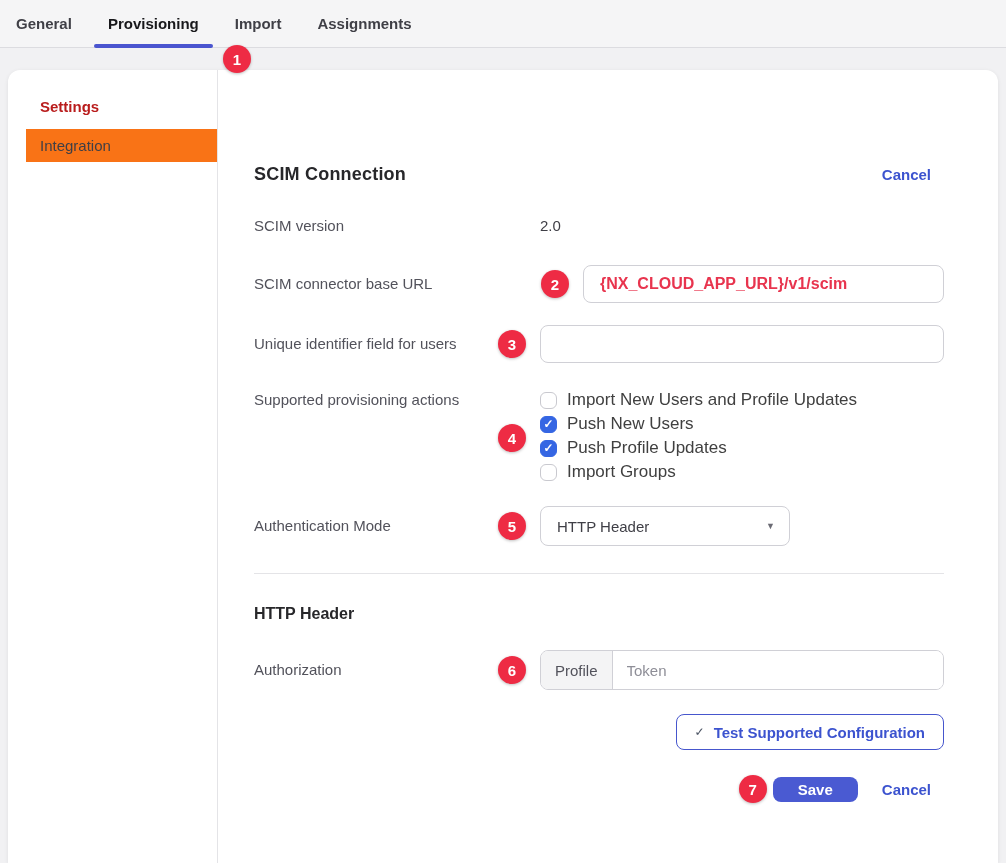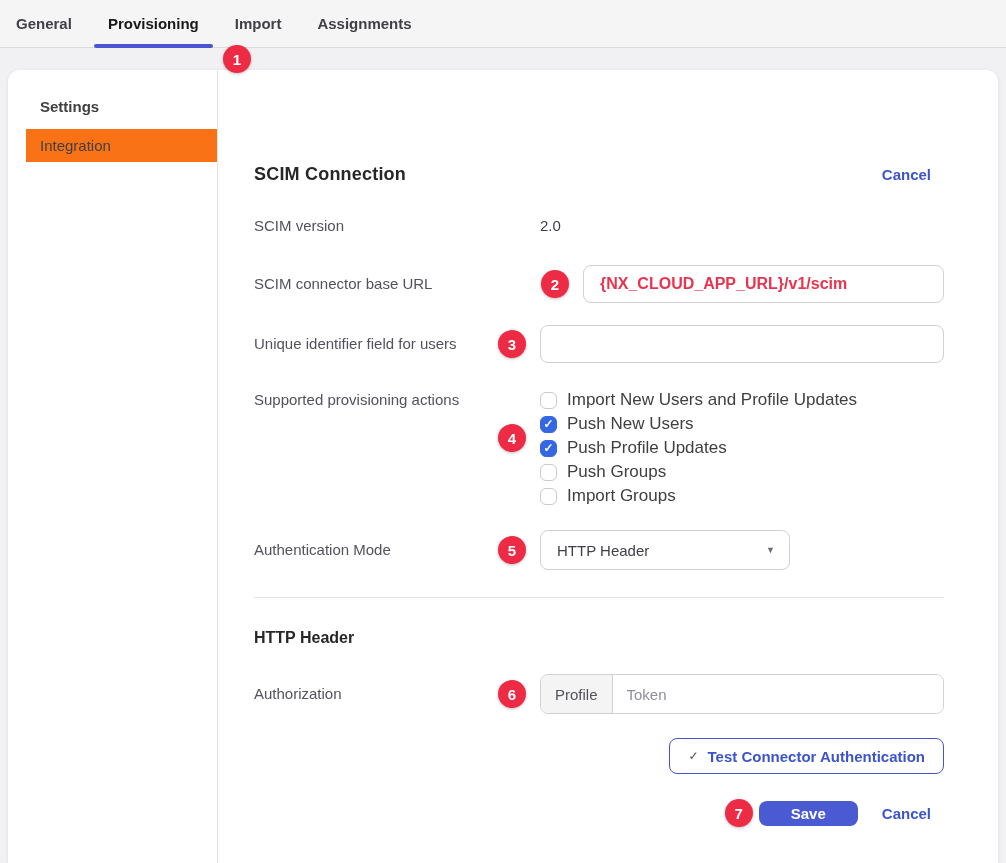--- a/index.html
+++ b/index.html
@@ -44,21 +44,21 @@
   
   .card {
     position:absolute; left:8px; right:8px; top:70px; bottom:0;
     background:#ffffff; border-radius:12px 12px 0 0;
     box-shadow:0 1px 4px rgba(0,0,0,.08);
     display:flex;
   }
 
   
   .sidebar { width:210px; flex-shrink:0; border-right:1px solid #e4e4e7; padding-top:28px; }
-  .sidebar-header { padding-left:32px; font-size:15px; font-weight:700; color:#404040; margin-bottom:14px; }
+  .sidebar-header { padding-left:32px; font-size:15px; font-weight:700; color:#b91c1c; margin-bottom:14px; }
   .sidebar-item {
     margin-left:18px; height:33px; display:flex; align-items:center;
     padding-left:14px; font-size:15px; color:#3f3f46; cursor:pointer;
   }
   .sidebar-item.selected { background:#f97316; }
 
   
   .main { flex:1; padding:90px 54px 40px 36px; position:relative; }
 
   .panel-head { display:flex; align-items:center; justify-content:space-between; height:28px; }
@@ -129,21 +129,21 @@
   .test-btn {
     height:36px; display:flex; align-items:center; padding:0 18px;
     border:1.5px solid #4656cd; border-radius:8px; background:#fff; cursor:pointer;
     font-family:"Liberation Sans", sans-serif; font-size:15px; font-weight:700; color:#3c53cf;
   }
   .test-btn .check-icon { color:#4b5363; font-size:12px; font-weight:400; margin-right:9px; }
 
   .row-save { margin-top:25px; display:flex; justify-content:flex-end; align-items:center; }
   .badge-7 { margin-right:6px; }
   .save-btn {
-    height:25px; padding:0 32px; background:#4a5ad2; border:none; border-radius:8px;
+    height:25px; padding:0 25px; background:#4a5ad2; border:none; border-radius:8px;
     font-family:"Liberation Sans", sans-serif; font-size:15px; font-weight:700; color:#fff; cursor:pointer;
   }
   .save-cancel { margin-left:24px; }
 </style>
 </head>
 <body>
 
 <div class="screen">
 
   <div class="tabbar">
@@ -204,24 +204,20 @@
           <div class="chk-row">
             <span class="checkbox checked"></span>
             <span class="chk-label">Push New Users</span>
           </div>
           <div class="chk-row">
             <span class="checkbox checked"></span>
             <span class="chk-label">Push Profile Updates</span>
           </div>
           <div class="chk-row">
             <span class="checkbox"></span>
-            <span class="chk-label">Push Groups</span>
-          </div>
-          <div class="chk-row">
-            <span class="checkbox"></span>
             <span class="chk-label">Import Groups</span>
           </div>
         </div>
       </div>
 
       <div class="row row-auth-mode">
         <div class="flabel">Authentication Mode</div>
         <div class="control">
           <div class="step-badge ctrl-badge">5</div>
           <div class="select">
@@ -242,21 +238,21 @@
           <div class="input-group">
             <div class="input-prefix">Profile</div>
             <input type="text" class="group-input" placeholder="Token" style="">
           </div>
         </div>
       </div>
 
       <div class="row-test">
         <button class="test-btn">
           <span class="check-icon">✓</span>
-          <span>Test Connector Authentication</span>
+          <span>Test Supported Configuration</span>
         </button>
       </div>
 
       <div class="row-save">
         <div class="step-badge badge-7">7</div>
         <button class="save-btn">Save</button>
         <div class="link save-cancel">Cancel</div>
       </div>
 
     </div>

